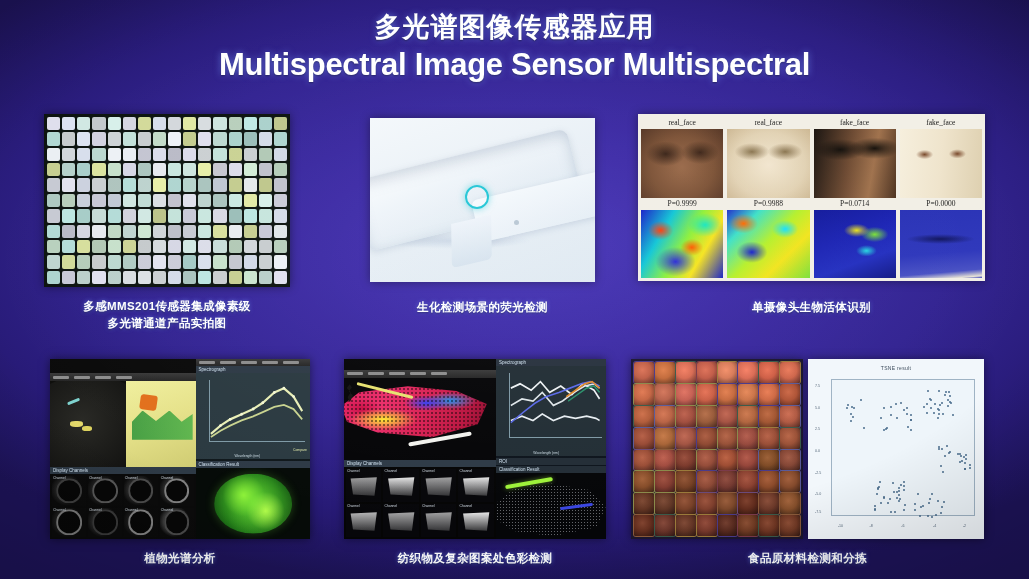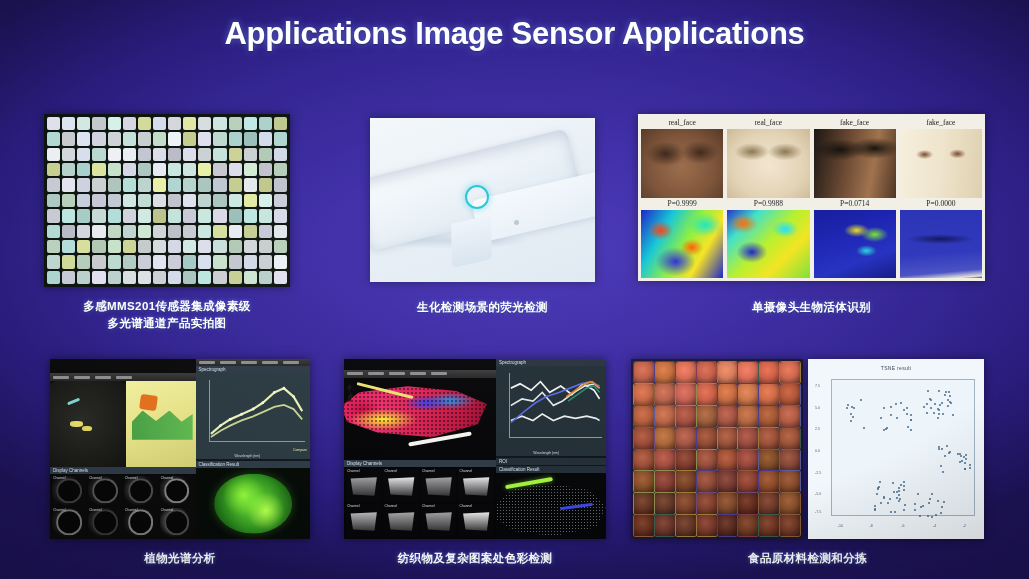--- a/index.html
+++ b/index.html
@@ -159,21 +159,22 @@
      border:1px solid #9fb3c4;background:#eef5fa;}
   .tsne-plot span{position:absolute;width:2px;height:2px;background:#4a6d8c;border-radius:50%;}
   .tick{position:absolute;font-size:3.6px;color:#56687a;}
 </style>
 </head>
 <body>
 
 <div id="slide">
 
   <div class="title-wrap">
-    <div class="title-en">Applications Image Sensor Applications</div>
+    <div class="title-cn">多光谱图像传感器应用</div>
+    <div class="title-en">Multispectral Image Sensor Multispectral</div>
   </div>
 
   <div class="figure" id="p1-fig">
     <div class="sensor-grid" id="sensor-grid">
         <i style="background: rgb(227, 227, 242); opacity: 0.98;"></i>
         <i style="background: rgb(223, 230, 244); opacity: 0.99;"></i>
         <i style="background: rgb(216, 240, 234); opacity: 0.97;"></i>
         <i style="background: rgb(238, 243, 247); opacity: 0.81;"></i>
         <i style="background: rgb(216, 240, 234); opacity: 1;"></i>
         <i style="background: rgb(233, 234, 246); opacity: 0.91;"></i>

